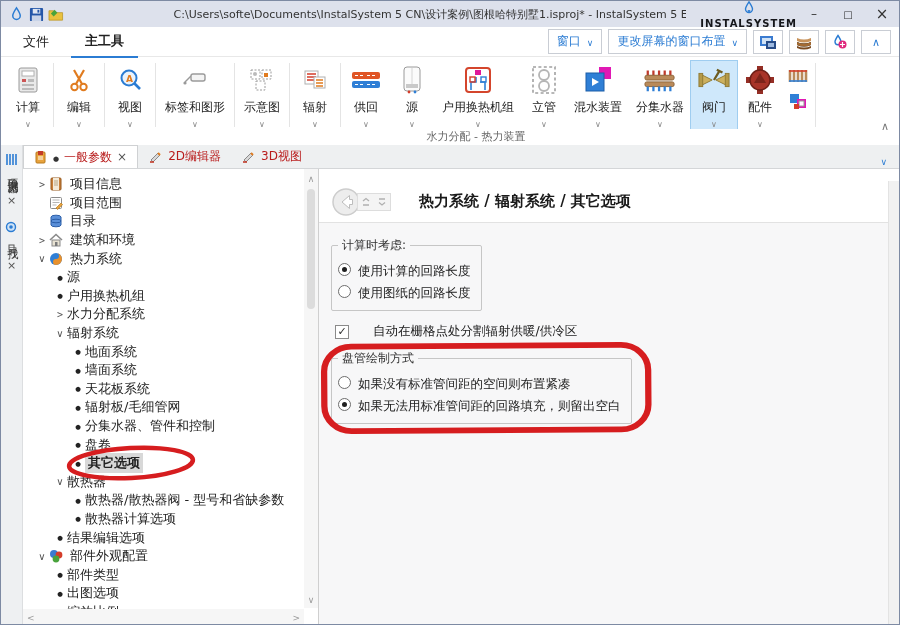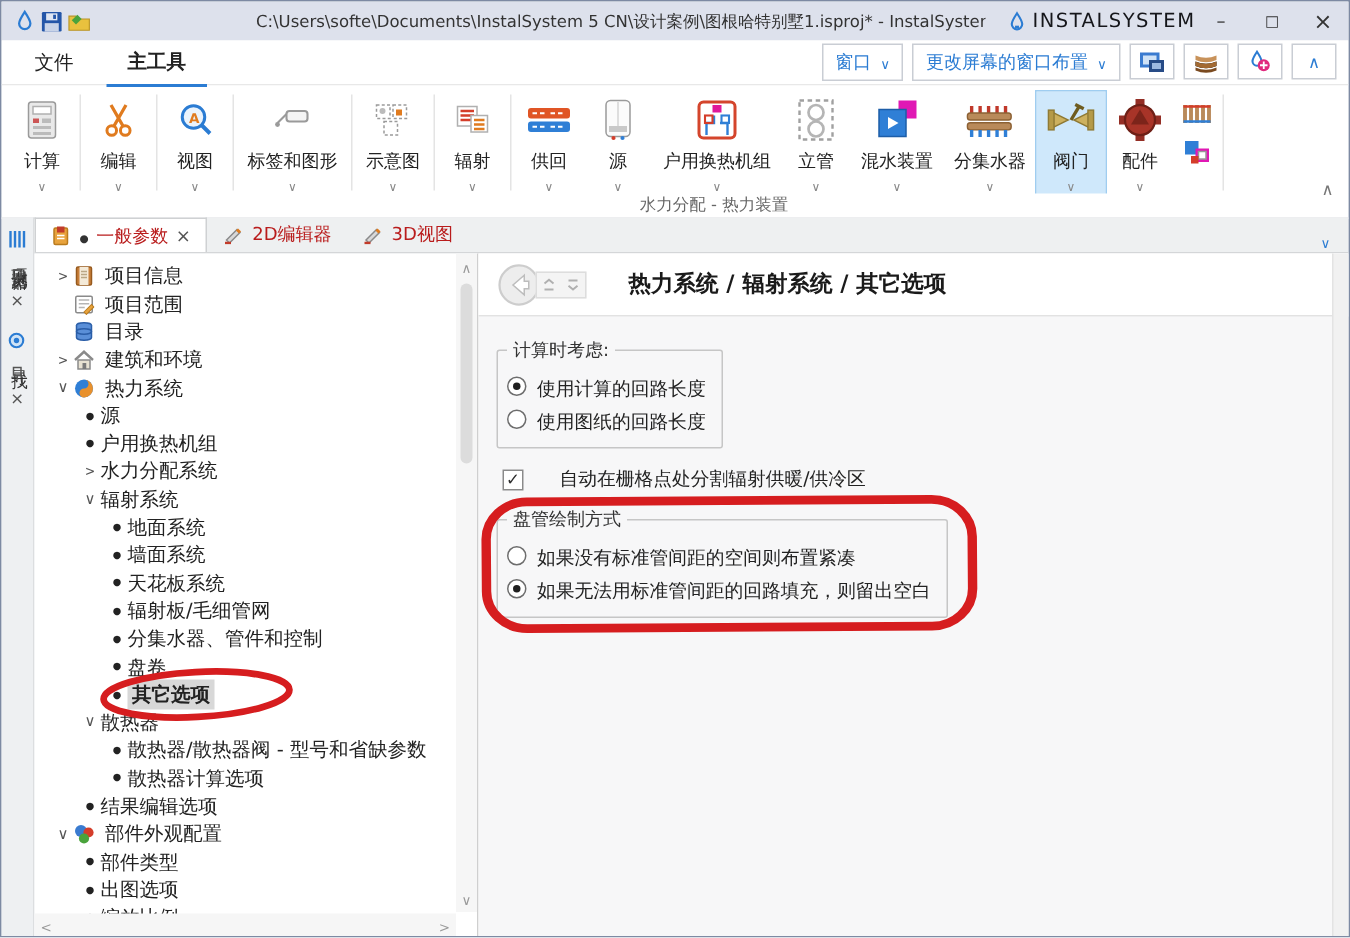--- a/index.html
+++ b/index.html
@@ -3,30 +3,30 @@
 <meta charset="utf-8">
 <style>
   * { margin:0; padding:0; box-sizing:border-box; }
   html,body { width:900px; height:625px; font-family:"DejaVu Sans","Liberation Sans",sans-serif; }
   .window { position:relative; width:900px; height:625px; background:#fff; border:1px solid #7d8aa3; overflow:hidden; font-size:12px; color:#222; }
 
   
   .titlebar { height:26px; background:#dde1ec; display:flex; align-items:center; padding:0 0 0 6px; }
   .titlebar .ico { width:22px; height:20px; display:flex; align-items:center; justify-content:center; }
   .title-text { flex:0 1 auto; margin-left:108px; font-size:11px; color:#333; white-space:nowrap; overflow:hidden; }
-  .brand { display:flex; align-items:center; gap:3px; margin-left:14px; font-weight:normal; font-size:13px; letter-spacing:1px; color:#15161a; }
+  .brand { display:flex; align-items:center; gap:3px; margin-left:14px; font-weight:bold; font-size:10px; letter-spacing:1px; color:#15161a;flex-direction:column; }
   .win-controls { margin-left:auto; display:flex; }
   .win-btn { width:34px; height:26px; display:flex; align-items:center; justify-content:center; font-size:12px; color:#333; }
   .glyph-min::before{content:"–";} .glyph-max::before{content:"□"; font-size:10px;} .glyph-close::before{content:"×"; font-size:15px;}
 
   
   .ribbon-tabs { height:30px; background:#fff; display:flex; align-items:center; border-bottom:1px solid #e8e8e8; }
   .rtab { padding:6px 14px; font-size:13px; color:#222; margin-left:8px; }
   .rtab.active { font-weight:bold; border-bottom:2px solid #2b7cd3; }
-  .ribbon-right { margin-left:auto; display:flex; align-items:flex-start; gap:6px; padding-right:8px; }
+  .ribbon-right { margin-left:auto; display:flex; align-items:flex-end; gap:6px; padding-right:8px; }
   .drop-btn { display:flex; align-items:center; gap:6px; border:1px solid #c9cdd4; background:#fff; color:#2b7cd3; font-size:12px; padding:3px 8px; }
   .chev-d::before { content:"∨"; font-size:9px; color:#2b7cd3; }
   .sq-btn { width:30px; height:24px; border:1px solid #c9cdd4; background:#fff; display:flex; align-items:center; justify-content:center; }
   .chev-up-blue::before { content:"∧"; font-size:11px; color:#2b7cd3; }
 
   
   .toolbar { height:72px; background:#fff; display:flex; align-items:flex-start; padding:4px 4px 0 4px; }
   .tb-btn { display:flex; flex-direction:column; align-items:center; padding:3px 7px; min-width:44px; }
   .tb-btn .tb-ico { width:32px; height:32px; display:flex; align-items:center; justify-content:center; }
   .tb-btn .tb-lbl { font-size:12px; color:#222; margin-top:3px; white-space:nowrap; }
@@ -69,21 +69,21 @@
   .vscroll { position:absolute; right:0; top:0; bottom:16px; width:14px; background:#f6f6f6; display:flex; flex-direction:column; align-items:center; }
   .vscroll .a-up::before{content:"∧"; font-size:9px; color:#999;}
   .vscroll .a-dn::before{content:"∨"; font-size:9px; color:#999;}
   .vscroll .a-up{margin-top:2px;} .vscroll .a-dn{margin-top:auto; margin-bottom:2px;}
   .vthumb { width:8px; height:120px; background:#dcdcdc; border-radius:4px; margin-top:4px; }
   .hscroll { position:absolute; left:0; right:14px; bottom:0; height:15px; background:#f6f6f6; display:flex; align-items:center; }
   .hscroll .a-l::before{content:"<"; font-size:9px; color:#999;} .hscroll .a-r::before{content:">"; font-size:9px; color:#999;}
   .hscroll .a-l{margin-left:4px;} .hscroll .a-r{margin-left:auto; margin-right:4px;}
 
   
-  .content { flex:1; background:#f7f7f8; position:relative; display:flex; flex-direction:column; }
+  .content { flex:1; background:#f7f7f8; position:relative; display:flex; flex-direction:column;margin-top:12px; }
   .c-header { height:42px; background:#fff; border-bottom:1px solid #e2e2e2; display:flex; align-items:center; padding-left:12px; }
   .back-group { display:flex; align-items:center; }
   .mini-btns { display:flex; border:1px solid #ddd; background:#f4f4f4; height:18px; margin-left:-4px; }
   .mini-b { width:16px; display:flex; align-items:center; justify-content:center; color:#b9b9b9; font-size:9px; }
   .c-title { font-size:15px; font-weight:bold; color:#1a1a1a; margin-left:28px; }
   .c-body { flex:1; padding:14px 0 0 12px; position:relative; }
   fieldset { border:1px solid #c6c6c6; border-radius:2px; padding:4px 10px 8px 6px; width:fit-content; background:transparent; }
   legend { font-size:12px; color:#333; padding:0 4px; }
   .opt { display:flex; align-items:flex-start; gap:7px; margin-top:5px; font-size:12.5px; color:#222; }
   .radio { width:13px; height:13px; border:1px solid #6d6d6d; border-radius:50%; background:#fff; position:relative; flex:0 0 13px; }

